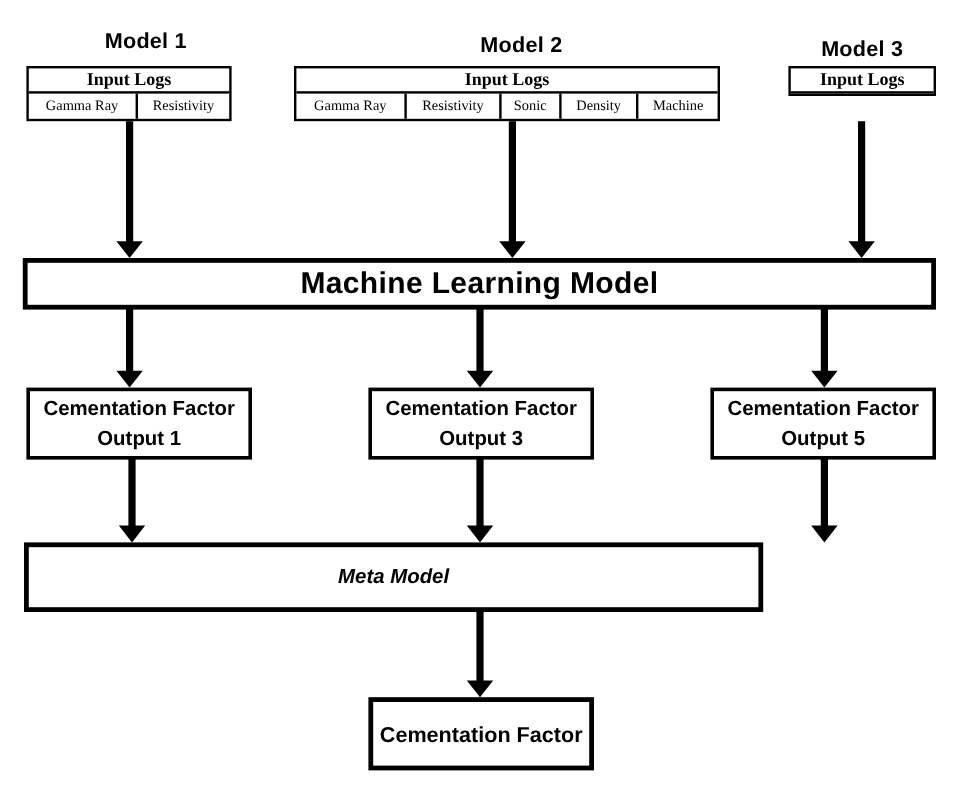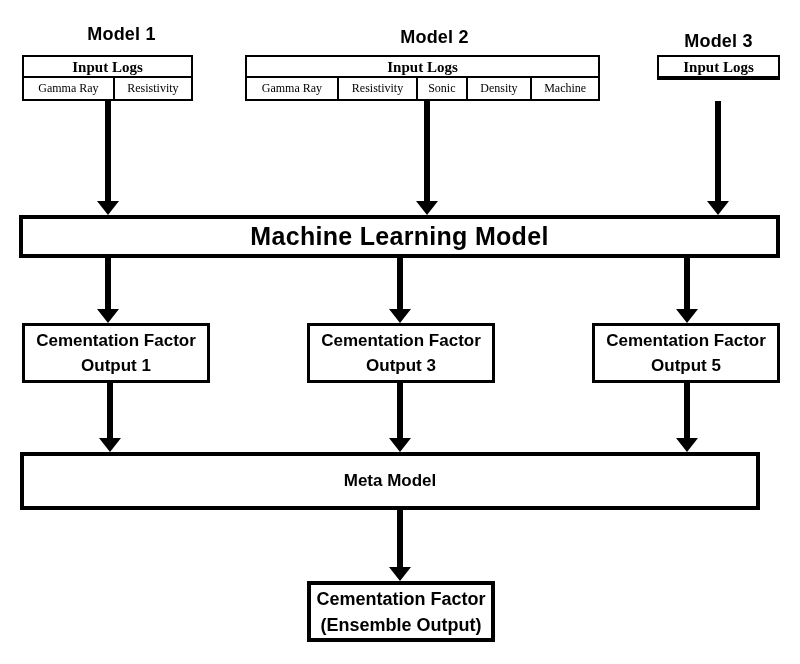--- a/index.html
+++ b/index.html
@@ -133,27 +133,26 @@
   </div>
   <div class="arrow" style="left:389px; top:381px; height:71px;">
     <div class="shaft"></div>
     <div class="head"></div>
   </div>
   <div class="arrow" style="left:676px; top:381px; height:71px;">
     <div class="shaft"></div>
     <div class="head"></div>
   </div>
 
-  <div class="bigbox" style="left:20px; top:452px; width:740px; height:58px;">
+  <div class="bigbox" style="left:20px; top:452px; width:616px; height:58px;font-style:italic;">
     <span class="meta-label">Meta Model</span>
   </div>
 
   <div class="arrow" style="left:389px; top:508px; height:73px;">
     <div class="shaft"></div>
     <div class="head"></div>
   </div>
 
   <div class="finalbox" style="left:307px; top:581px; width:188px; height:61px;">
     <span>Cementation Factor</span>
-    <span>(Ensemble Output)</span>
   </div>
 
 </div>
 
 </body></html>

